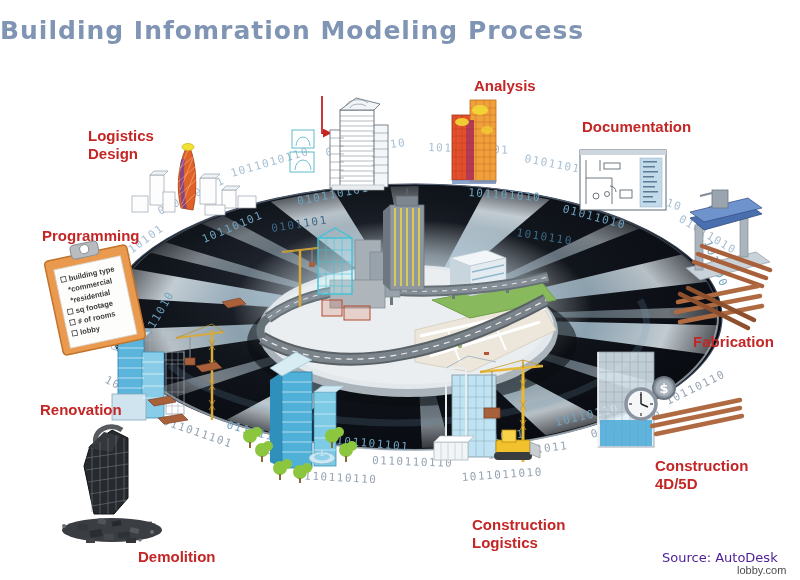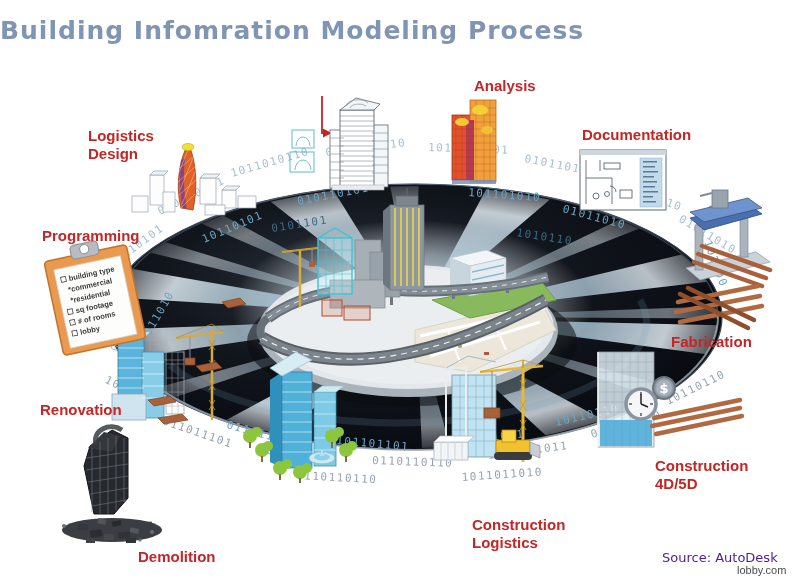--- a/index.html
+++ b/index.html
@@ -7,23 +7,23 @@
           font-family:"Liberation Sans",sans-serif}
   #scene{position:absolute;left:0;top:0}
   .title{position:absolute;left:0;top:16px;width:100%;text-align:left;
          font-family:"DejaVu Sans",sans-serif;font-weight:bold;font-size:25px;
          letter-spacing:1px;color:#8095b3}
   .lbl{position:absolute;color:#c42525;font-weight:bold;font-size:15px;line-height:1.18;
        white-space:pre-line}
   .lbl-conceptual{left:88px;top:127px}
   .lbl-detailed{left:245px;top:76px}
   .lbl-analysis{left:474px;top:77px}
-  .lbl-documentation{left:582px;top:126px}
+  .lbl-documentation{left:582px;top:118px}
   .lbl-programming{left:42px;top:227px}
-  .lbl-fabrication{left:671px;top:333px}
+  .lbl-fabrication{left:693px;top:333px}
   .lbl-renovation{left:40px;top:401px}
   .lbl-construction4d{left:655px;top:457px}
   .lbl-demolition{left:138px;top:548px}
   .lbl-operation{left:277px;top:516px}
   .lbl-logistics{left:472px;top:516px}
   .src{position:absolute;left:662px;top:550px;color:#4c1d95;font-size:13px;
        font-family:"DejaVu Sans",sans-serif}
   .wm{position:absolute;left:737px;top:564px;color:#4c4c4c;font-size:11px}
   svg text.bin{font-family:"DejaVu Sans Mono",monospace;font-size:11px;letter-spacing:1.5px}
   .bl{fill:#a7bfd3}.bt{fill:#6fa3bf}.bgr{fill:#96a4b2}.bd{fill:#3c6886}

